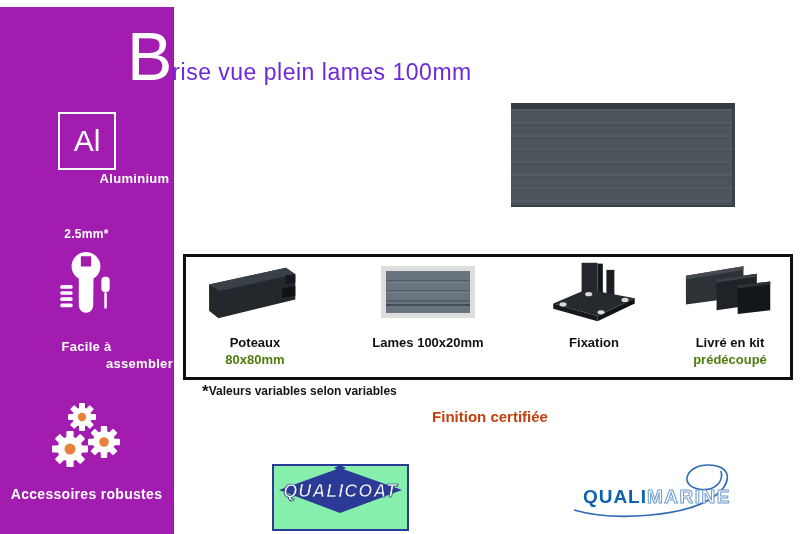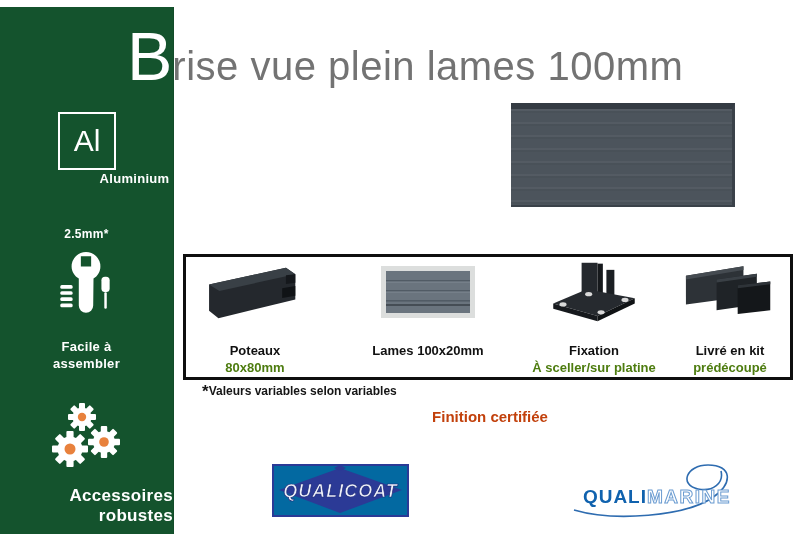--- a/index.html
+++ b/index.html
@@ -1,67 +1,67 @@
 <!DOCTYPE html>
 <html><head>
 <meta charset="utf-8">
 <style>
   html,body{margin:0;padding:0;background:#fff;}
   .page{position:relative;width:800px;height:534px;background:#fff;overflow:hidden;
         font-family:"Liberation Sans",sans-serif;}
 
   
   .sidebar{position:absolute;left:0;top:7px;width:173px;height:527px;
-           background:#14532d;border-right:1px solid rgba(0,0,0,0.08);color:#fff;}
+           background:#a21caf;border-right:1px solid rgba(0,0,0,0.08);color:#fff;}
   .al-box{position:absolute;left:58px;top:105px;width:54px;height:54px;
           border:2px solid #fff;display:flex;align-items:center;justify-content:center;
           font-size:30px;color:#fff;}
   .sb-text{position:absolute;left:0;width:173px;text-align:center;color:#fff;
            font-weight:bold;font-size:13px;letter-spacing:.3px;}
   .sb-alu{top:164px;padding-left:48px;}
   .sb-thick{top:220px;font-size:12px;}
   .sb-ic1{position:absolute;left:50px;top:243px;}
   .sb-f1a{top:332px;}
-  .sb-f1b{top:349px;}
+  .sb-f1b{top:349px;text-align:right;}
   .sb-ic2{position:absolute;left:46px;top:393px;}
-  .sb-f2{top:479px;font-size:17px;text-align:right;}
+  .sb-f2{top:479px;font-size:14px;}
 
   
   .title{position:absolute;left:127px;top:22px;display:flex;align-items:baseline;white-space:nowrap;}
   .title .big{font-size:68px;line-height:1;color:#fff;font-weight:400;}
-  .title .rest{font-size:40px;color:#737373;letter-spacing:.5px;}
+  .title .rest{font-size:23px;color:#6d28d9;letter-spacing:.5px;}
 
   
   .panel{position:absolute;left:511px;top:103px;width:224px;height:104px;
          background:#4c545c;border-top:6px solid #343b43;border-right:3px solid #3a4149;
          border-bottom:2px solid #3a4149;box-sizing:border-box;}
   .panel .streaks{position:absolute;inset:0;
       background:repeating-linear-gradient(180deg,rgba(255,255,255,0.045) 0 2px,rgba(0,0,0,0.04) 2px 4px,transparent 4px 13px);}
 
   
   .compbox{position:absolute;left:183px;top:254px;width:610px;height:126px;
            border:3px solid #0f0f0f;box-sizing:border-box;background:#fff;}
   .comp{position:absolute;top:4px;text-align:center;}
   .comp .img{height:62px;display:flex;align-items:center;justify-content:center;}
-  .comp .lbl{margin-top:20px;font-weight:bold;font-size:13px;color:#111;}
+  .comp .lbl{margin-top:12px;font-weight:bold;font-size:13px;color:#111;}
   .comp .sub{margin-top:2px;font-weight:bold;font-size:13px;color:#4d7c0f;}
   .c1{left:4px;width:130px;}
   .c2{left:177px;width:130px;}
   .c3{left:338px;width:140px;}
   .c4{left:485px;width:118px;}
 
   
   .footnote{position:absolute;left:202px;top:382px;font-size:12px;font-weight:600;color:#151515;}
   .footnote .ast{font-size:17px;font-weight:bold;vertical-align:-2px;}
   .finish{position:absolute;left:370px;top:408px;width:240px;text-align:center;
           font-weight:bold;font-size:15px;color:#c2410c;}
 
   
-  .qualicoat{position:absolute;left:272px;top:464px;width:137px;height:53px;
-             border:2px solid #2b3a96;box-sizing:border-box;background:#0369a1;}
+  .qualicoat{position:absolute;left:272px;top:464px;width:137px;height:67px;
+             border:2px solid #2b3a96;box-sizing:border-box;background:#86efac;}
   .qualimarine{position:absolute;left:560px;top:458px;width:190px;height:66px;}
 </style>
 </head>
 <body>
 
 <div class="page">
 
   <div class="sidebar">
     <div class="al-box">
       <span>Al</span>
@@ -178,21 +178,20 @@
           <polygon points="6,48 44,32 98,42 56,62" fill="#262a2f"></polygon>
           <polygon points="6,48 56,62 56,68 6,54" fill="#16191d"></polygon>
           <polygon points="56,62 98,42 98,48 56,68" fill="#101315"></polygon>
           <ellipse cx="17" cy="49" rx="4" ry="2.4" fill="#d9d9d9"></ellipse>
           <ellipse cx="46" cy="37.5" rx="4" ry="2.4" fill="#d9d9d9"></ellipse>
           <ellipse cx="87" cy="44" rx="4" ry="2.4" fill="#d9d9d9"></ellipse>
           <ellipse cx="60" cy="58" rx="4" ry="2.4" fill="#d9d9d9"></ellipse>
         </svg>
       </div>
       <div class="lbl">Fixation</div>
-      <div class="sub">À sceller/sur platine</div>
     </div>
 
     <div class="comp c4">
       <div class="img">
         <svg width="92" height="56" viewBox="0 0 96 58">
           <polygon points="2,12 62,2 62,34 2,42" fill="#2d3237"></polygon>
           <polygon points="2,12 62,2 62,6 2,16" fill="#454b51"></polygon>
           <polygon points="34,16 76,10 76,42 34,48" fill="#1f2327"></polygon>
           <polygon points="34,16 76,10 76,13 34,19" fill="#3a4046"></polygon>
           <polygon points="56,22 90,18 90,48 56,52" fill="#14171a"></polygon>

